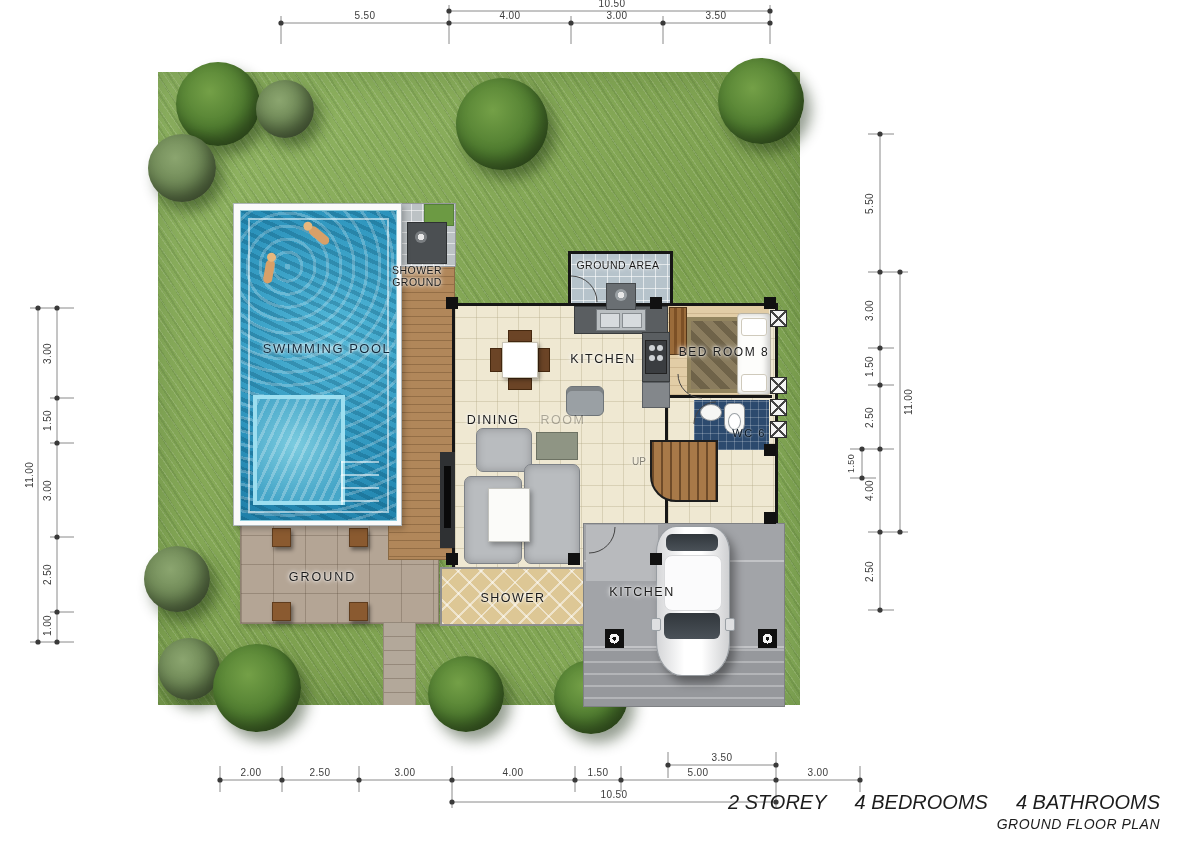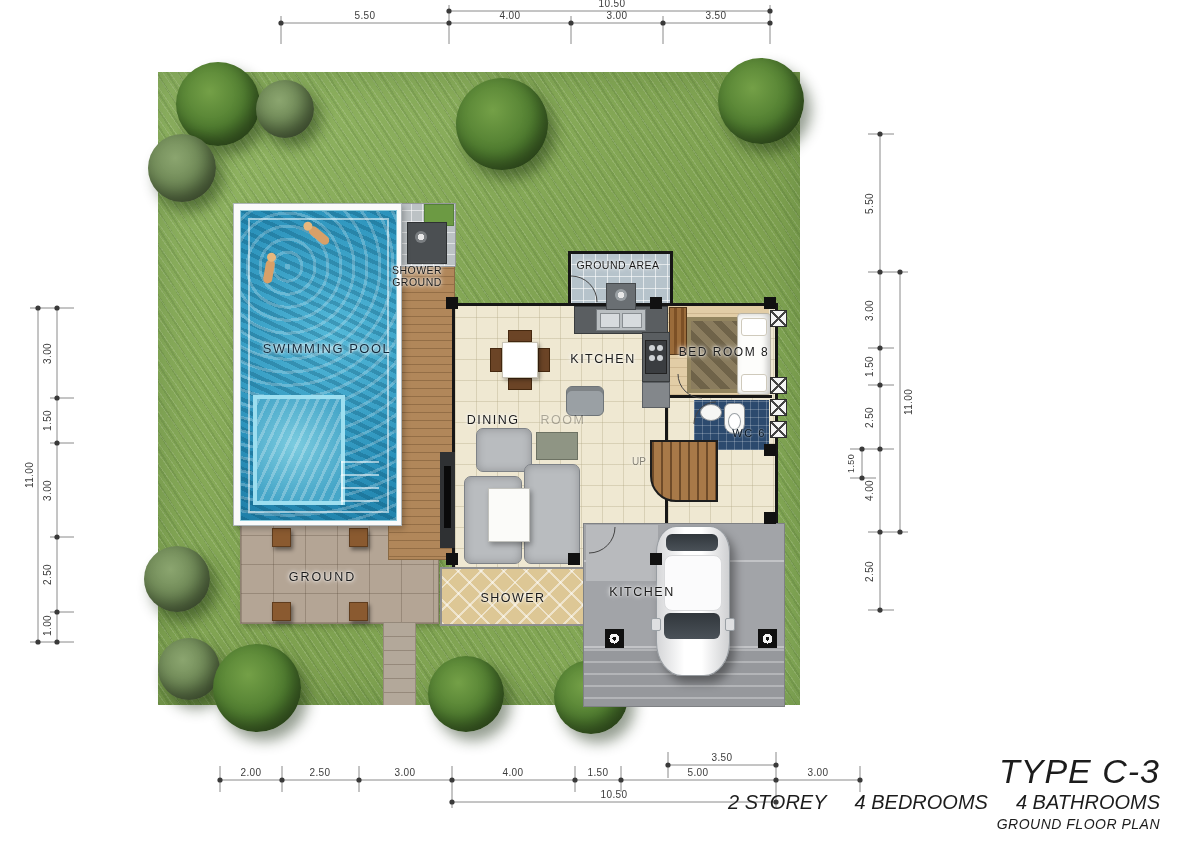--- a/index.html
+++ b/index.html
@@ -394,19 +394,18 @@
 
   <div class="abs dt dtv" style="left:864px;top:181px;height:44px">5.50</div>
   <div class="abs dt dtv" style="left:864px;top:288px;height:44px">3.00</div>
   <div class="abs dt dtv" style="left:864px;top:344px;height:44px">1.50</div>
   <div class="abs dt dtv" style="left:864px;top:395px;height:44px">2.50</div>
   <div class="abs dt dtv" style="left:864px;top:468px;height:44px">4.00</div>
   <div class="abs dt dtv" style="left:864px;top:549px;height:44px">2.50</div>
   <div class="abs dt dtv" style="left:903px;top:375px;height:54px">11.00</div>
   <div class="abs dt dtv" style="left:846px;top:441px;height:44px;font-size:9px">1.50</div>
 
-  <div class="abs tb tb-type" style="right:40px;top:752px">TYPE C-3</div>
   <div class="abs tb tb-specs" style="right:40px;top:791px">
     <span style="margin-left:8px">2 STOREY</span><span>4 BEDROOMS</span><span>4 BATHROOMS</span>
   </div>
   <div class="abs tb tb-sub" style="right:40px;top:816px">GROUND FLOOR PLAN</div>
 
 </div>
 
 </body></html>

